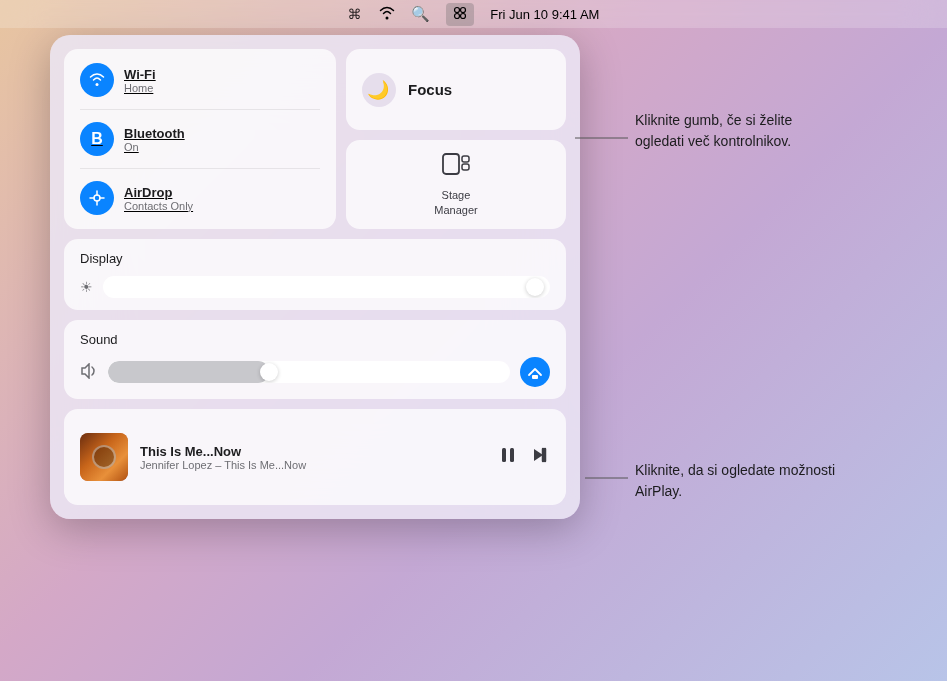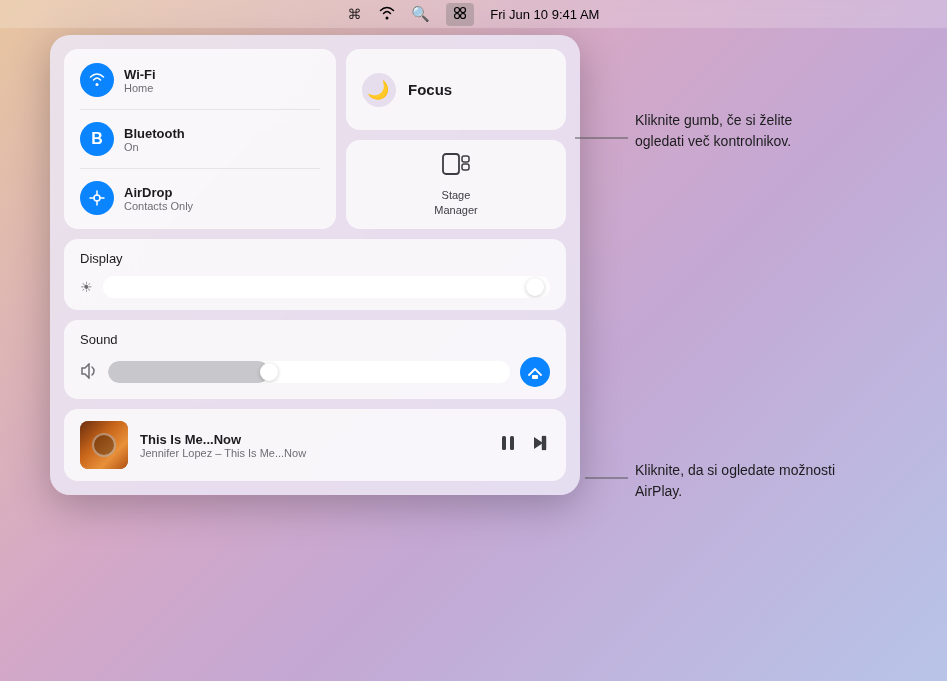--- a/index.html
+++ b/index.html
@@ -72,20 +72,21 @@
 
     
     .network-tile {
       flex: 1;
       background: rgba(255,255,255,0.75);
       border-radius: 14px;
       padding: 14px 16px;
       display: flex;
       flex-direction: column;
       gap: 10px;
+      text-decoration: underline;
     }
     .network-item {
       display: flex;
       align-items: center;
       gap: 10px;
       cursor: pointer;
     }
     .network-icon-circle {
       width: 34px;
       height: 34px;
@@ -246,21 +247,21 @@
       color: white;
       font-size: 14px;
       cursor: pointer;
       flex-shrink: 0;
     }
 
     
     .now-playing-tile {
       background: rgba(255,255,255,0.75);
       border-radius: 14px;
-      padding: 12px 16px;
+      padding: 24px 16px;
       display: flex;
       align-items: center;
       gap: 12px;
     }
     .album-art {
       width: 48px;
       height: 48px;
       border-radius: 8px;
       background: linear-gradient(135deg, #8B4513, #D2691E, #A0522D);
       flex-shrink: 0;

